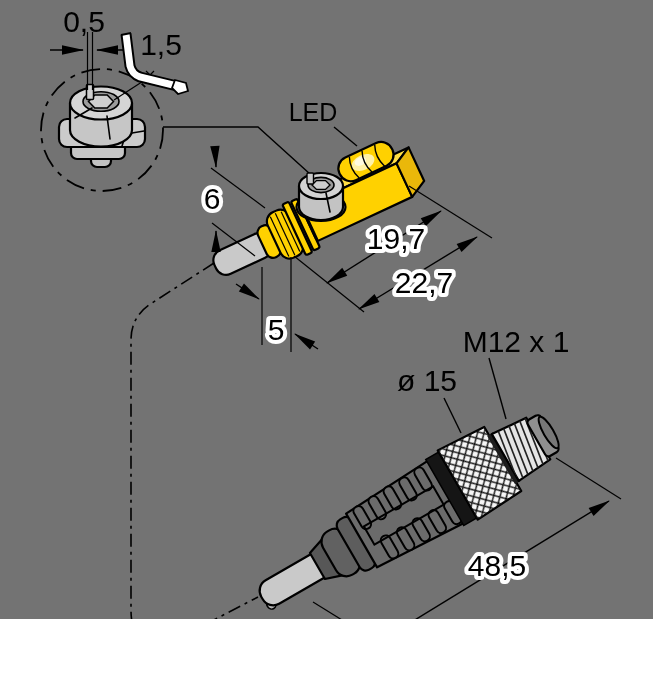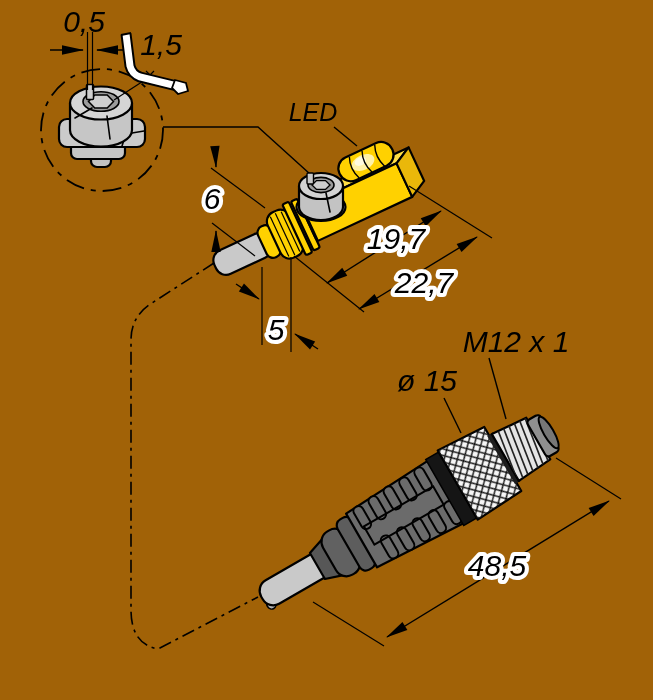--- a/index.html
+++ b/index.html
@@ -1,16 +1,16 @@
 <!DOCTYPE html>
 <html><head>
 <meta charset="utf-8">
 <style>
   html,body { margin:0; padding:0; background:#ffffff; }
-  .stage { width:653px; height:700px; position:relative; background:#a16207;font-style:italic; }
+  .stage { width:653px; height:619px; position:relative; background:#737373; }
   svg { display:block; }
   .outl  { stroke:#000; stroke-width:2.2; stroke-linejoin:round; stroke-linecap:round; }
   .outl2 { stroke:#000; stroke-width:1.6; stroke-linejoin:round; stroke-linecap:round; }
   .thin  { stroke:#000; stroke-width:1.4; fill:none; }
   .thin2 { stroke:#000; stroke-width:1.2; fill:none; }
   .dim-text { font-family:"Liberation Sans", sans-serif; font-size:30px; fill:#000; }
   .dim-sm   { font-family:"Liberation Sans", sans-serif; font-size:25px; fill:#000; }
   .halo { paint-order: stroke fill; stroke:#fff; stroke-width:8px; stroke-linejoin:round; }
 </style>
 </head>

